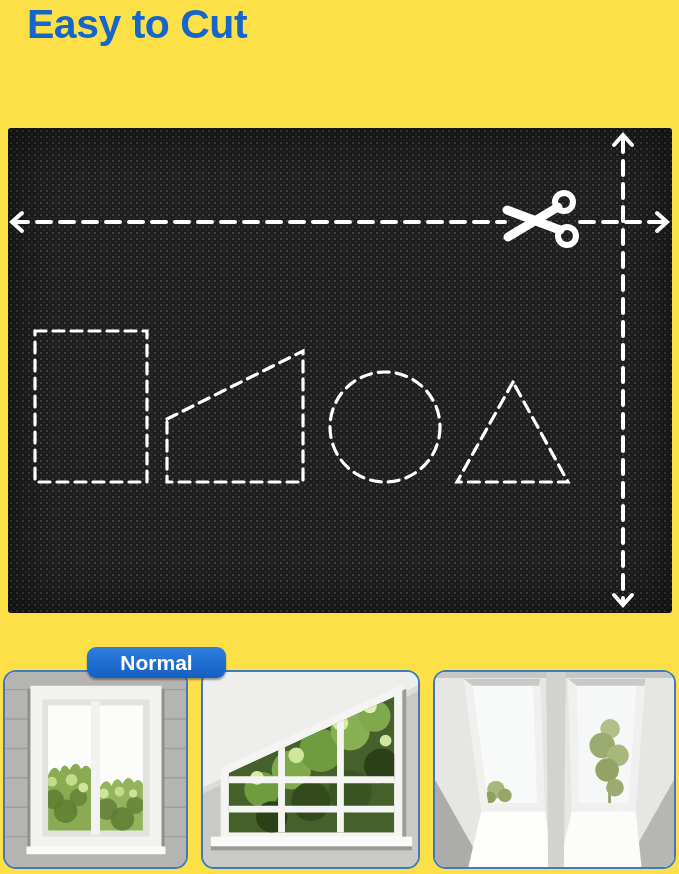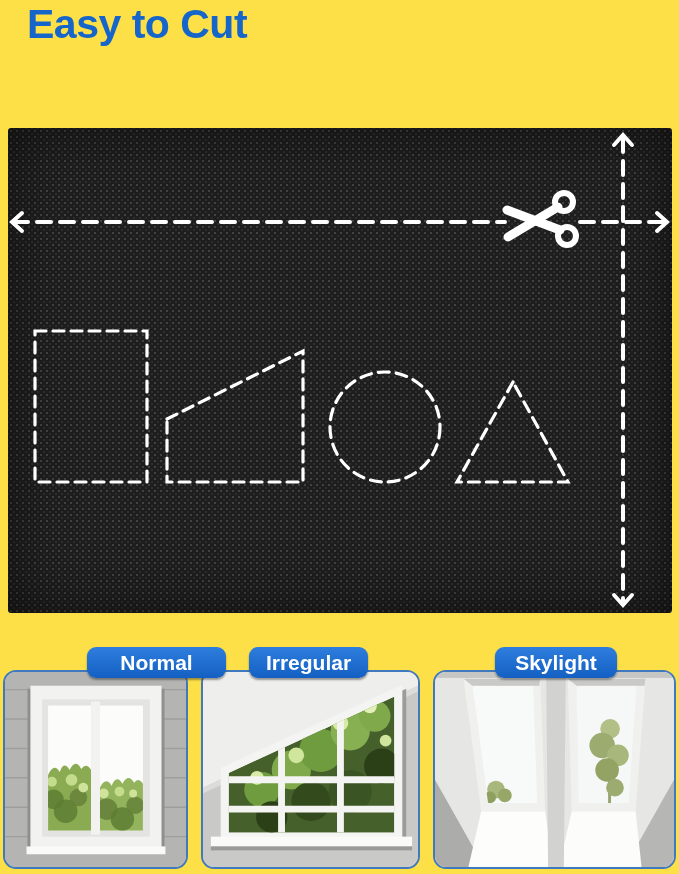--- a/index.html
+++ b/index.html
@@ -72,22 +72,20 @@
 
         <rect x="27" y="203" width="112" height="151" stroke-width="3.2" stroke-dasharray="11 7"></rect>
         <polygon points="159,291 295,223 295,354 159,354" stroke-width="3.2" stroke-dasharray="11 7"></polygon>
         <circle cx="377" cy="299" r="55" stroke-width="3.2" stroke-dasharray="11 7"></circle>
         <polygon points="505,254 449,354 560,354" stroke-width="3.2" stroke-dasharray="11 7"></polygon>
       </g>
     </svg>
   </div>
 
   <div class="pill pill1">Normal</div>
-  <div class="pill pill2">Irregular</div>
-  <div class="pill pill3">Skylight</div>
 
   <div class="card card1">
     <svg viewBox="0 0 185 199" preserveAspectRatio="none">
       <rect x="0" y="0" width="185" height="199" fill="#b4b4b2"></rect>
       <g stroke="#9e9e9c" stroke-width="1.5">
         <line x1="0" y1="18" x2="30" y2="18"></line>
           <line x1="156" y1="18" x2="185" y2="18"></line>
         <line x1="0" y1="48" x2="28" y2="48"></line>
           <line x1="158" y1="48" x2="185" y2="48"></line>
         <line x1="0" y1="78" x2="28" y2="78"></line>

